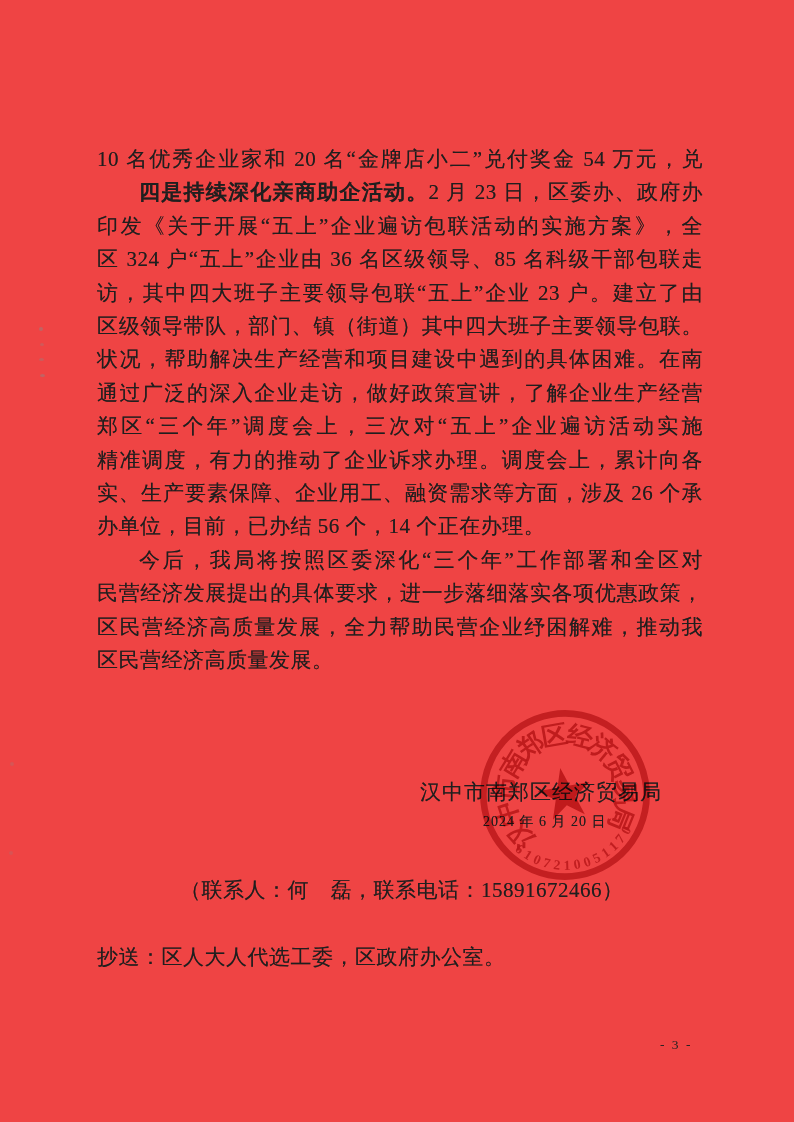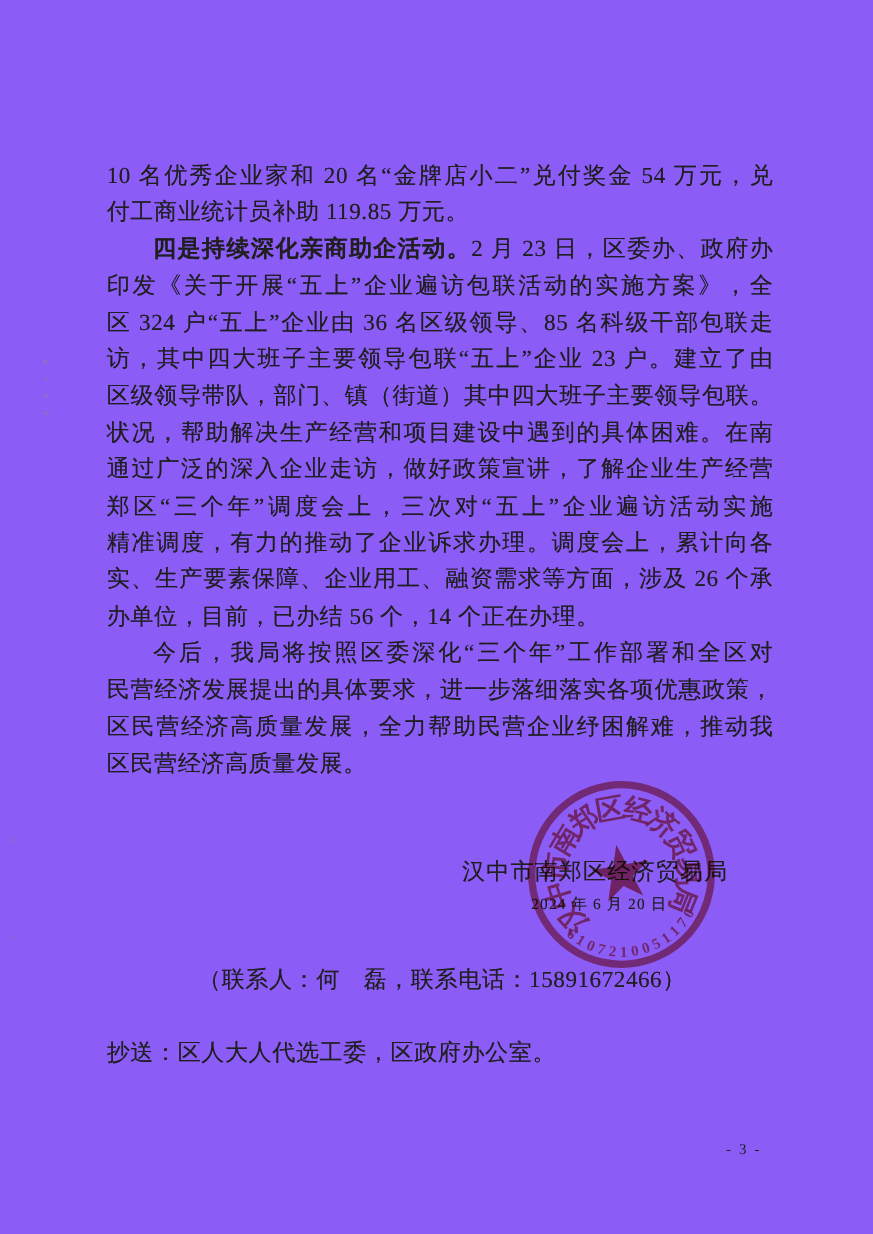--- a/index.html
+++ b/index.html
@@ -4,21 +4,21 @@
 <style>
   * { margin:0; padding:0; box-sizing:border-box; }
   html,body { width:794px; height:1122px; }
   body{
     font-family:"Liberation Serif","DejaVu Serif",serif;
     background:#fdfdfb;
     color:#1f1f1f;
     position:relative;
     overflow:hidden;
   }
-  .page{ position:absolute; inset:0; background:#8b5cf6; }
+  .page{ position:absolute; inset:0; background:#ef4444; }
 
   .body-text{
     position:absolute; left:97px; top:143px; width:606px;
     font-size:21px; line-height:33.4px;
     letter-spacing:.5px;
     text-shadow:0 0 .5px rgba(20,20,20,.55);
   }
   .ln{ width:100%; white-space:nowrap; }
   .ln.fill{ text-align:justify; text-align-last:justify; white-space:normal; }
   .ln.ind{ text-indent:2em; }
@@ -43,21 +43,20 @@
 
   .speck{ position:absolute; background:#8a8a8a; border-radius:50%; opacity:.45; }
 </style>
 </head>
 <body>
 
 <div class="page">
 
   <div class="body-text">
     <div class="ln fill">10 名优秀企业家和 20 名“金牌店小二”兑付奖金 54 万元，兑</div>
-    <div class="ln">付工商业统计员补助 119.85 万元。</div>
     <div class="ln fill ind"><span class="bold">四是持续深化亲商助企活动。</span><span>2 月 23 日，区委办、政府办</span></div>
     <div class="ln fill">印发《关于开展“五上”企业遍访包联活动的实施方案》，全</div>
     <div class="ln fill">区 324 户“五上”企业由 36 名区级领导、85 名科级干部包联走</div>
     <div class="ln fill">访，其中四大班子主要领导包联“五上”企业 23 户。建立了由</div>
     <div class="ln fill">区级领导带队，部门、镇（街道）其中四大班子主要领导包联。</div>
     <div class="ln fill">状况，帮助解决生产经营和项目建设中遇到的具体困难。在南</div>
     <div class="ln fill">通过广泛的深入企业走访，做好政策宣讲，了解企业生产经营</div>
     <div class="ln fill">郑区“三个年”调度会上，三次对“五上”企业遍访活动实施</div>
     <div class="ln fill">精准调度，有力的推动了企业诉求办理。调度会上，累计向各</div>
     <div class="ln fill">实、生产要素保障、企业用工、融资需求等方面，涉及 26 个承</div>

